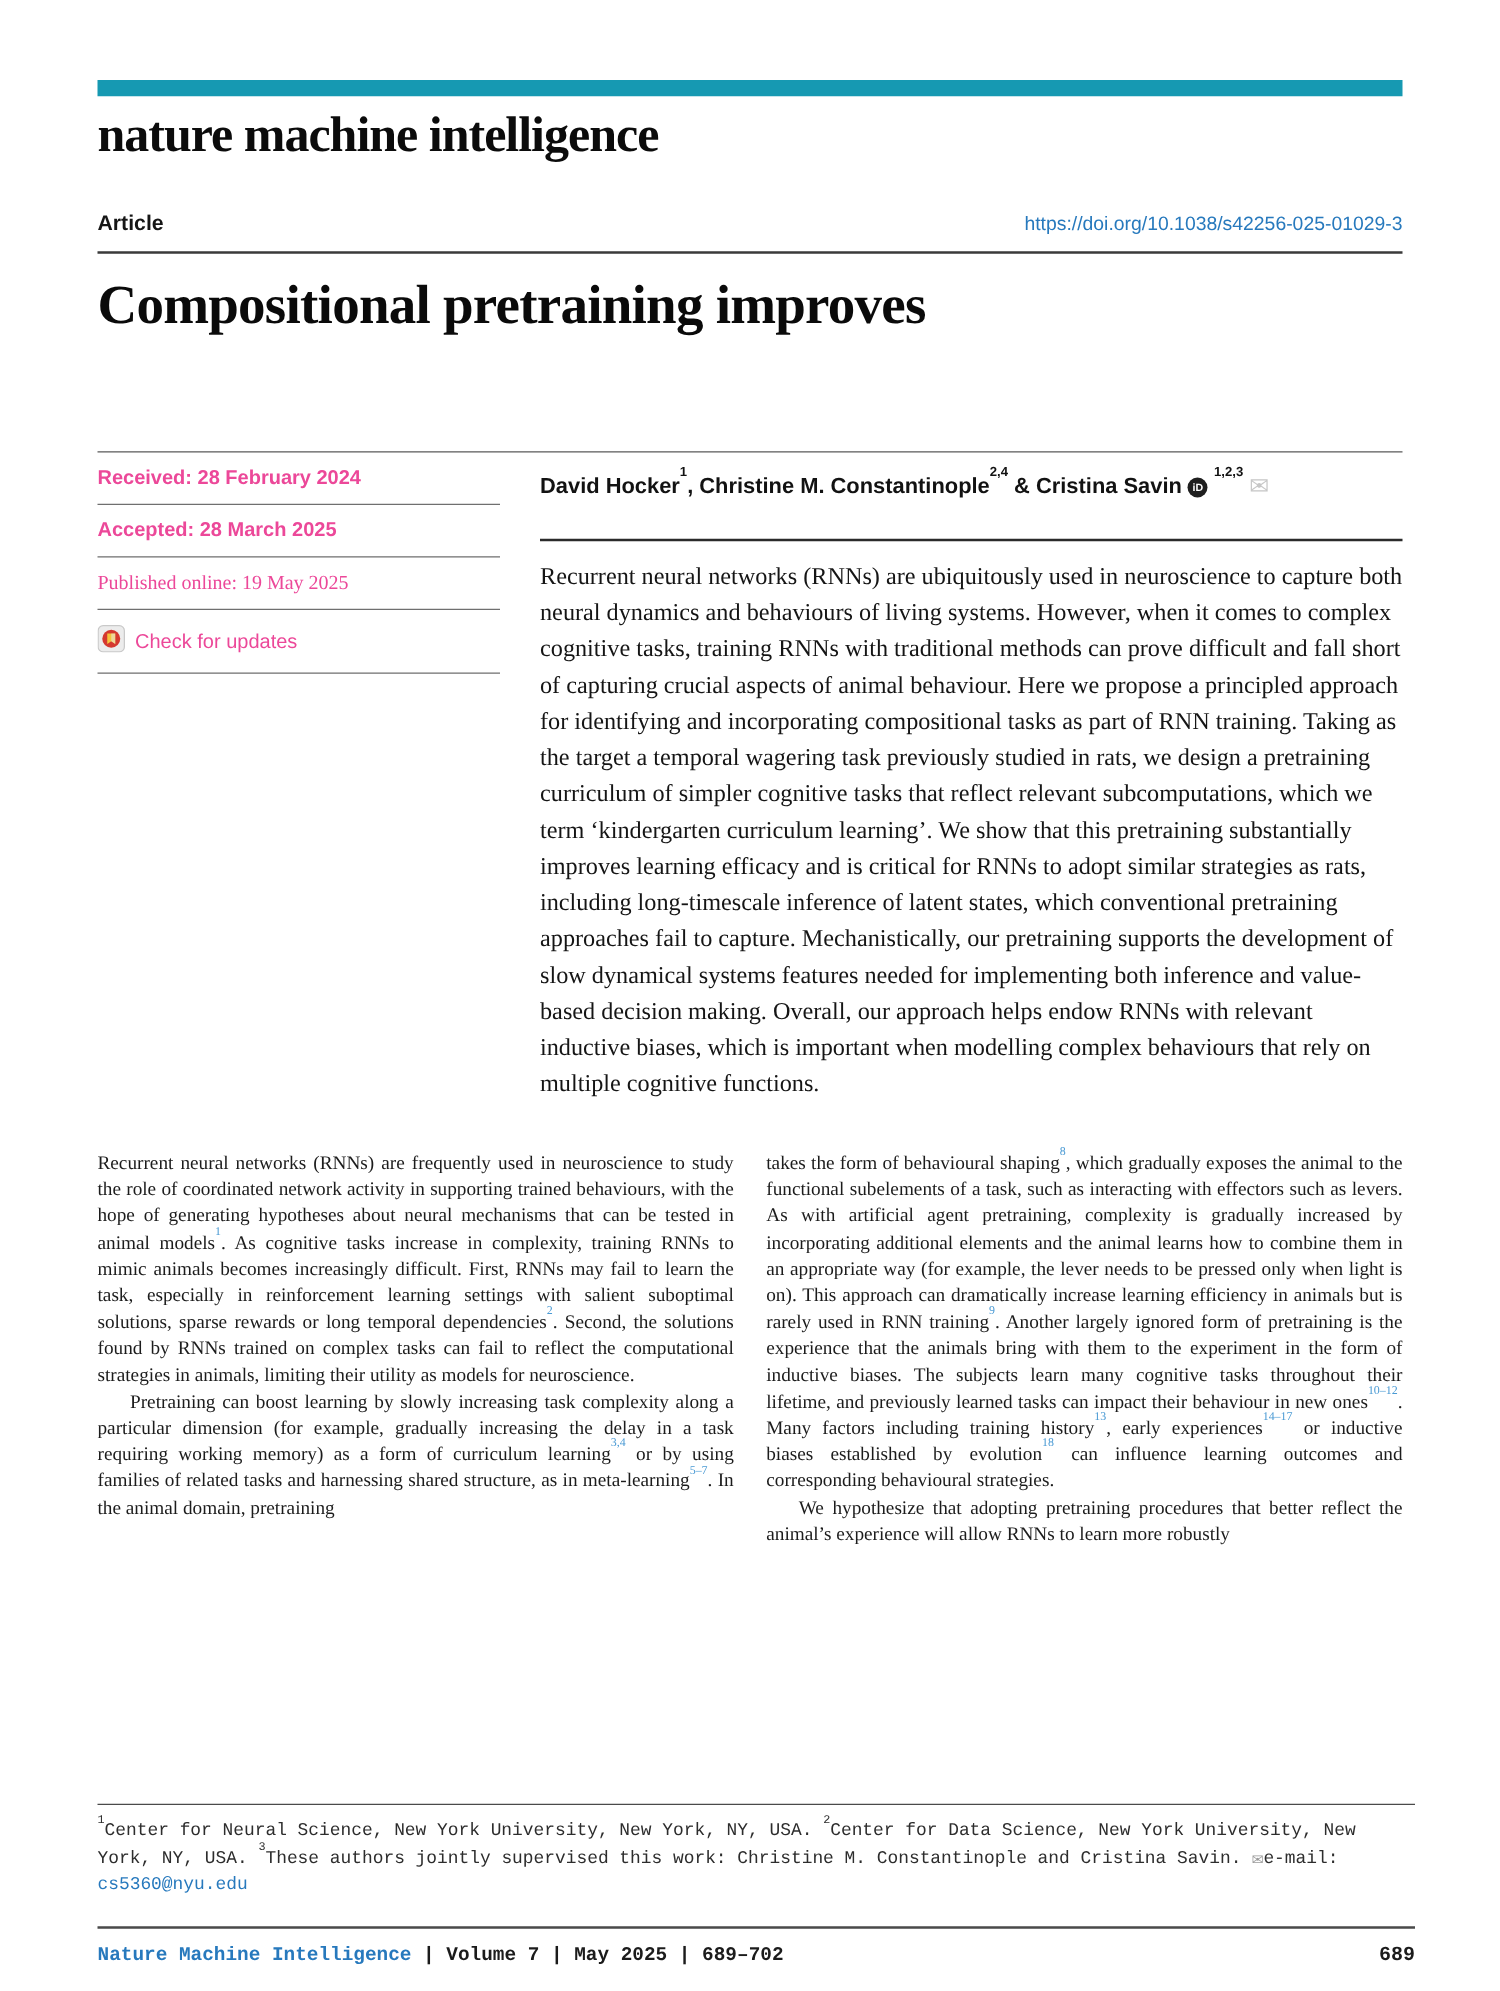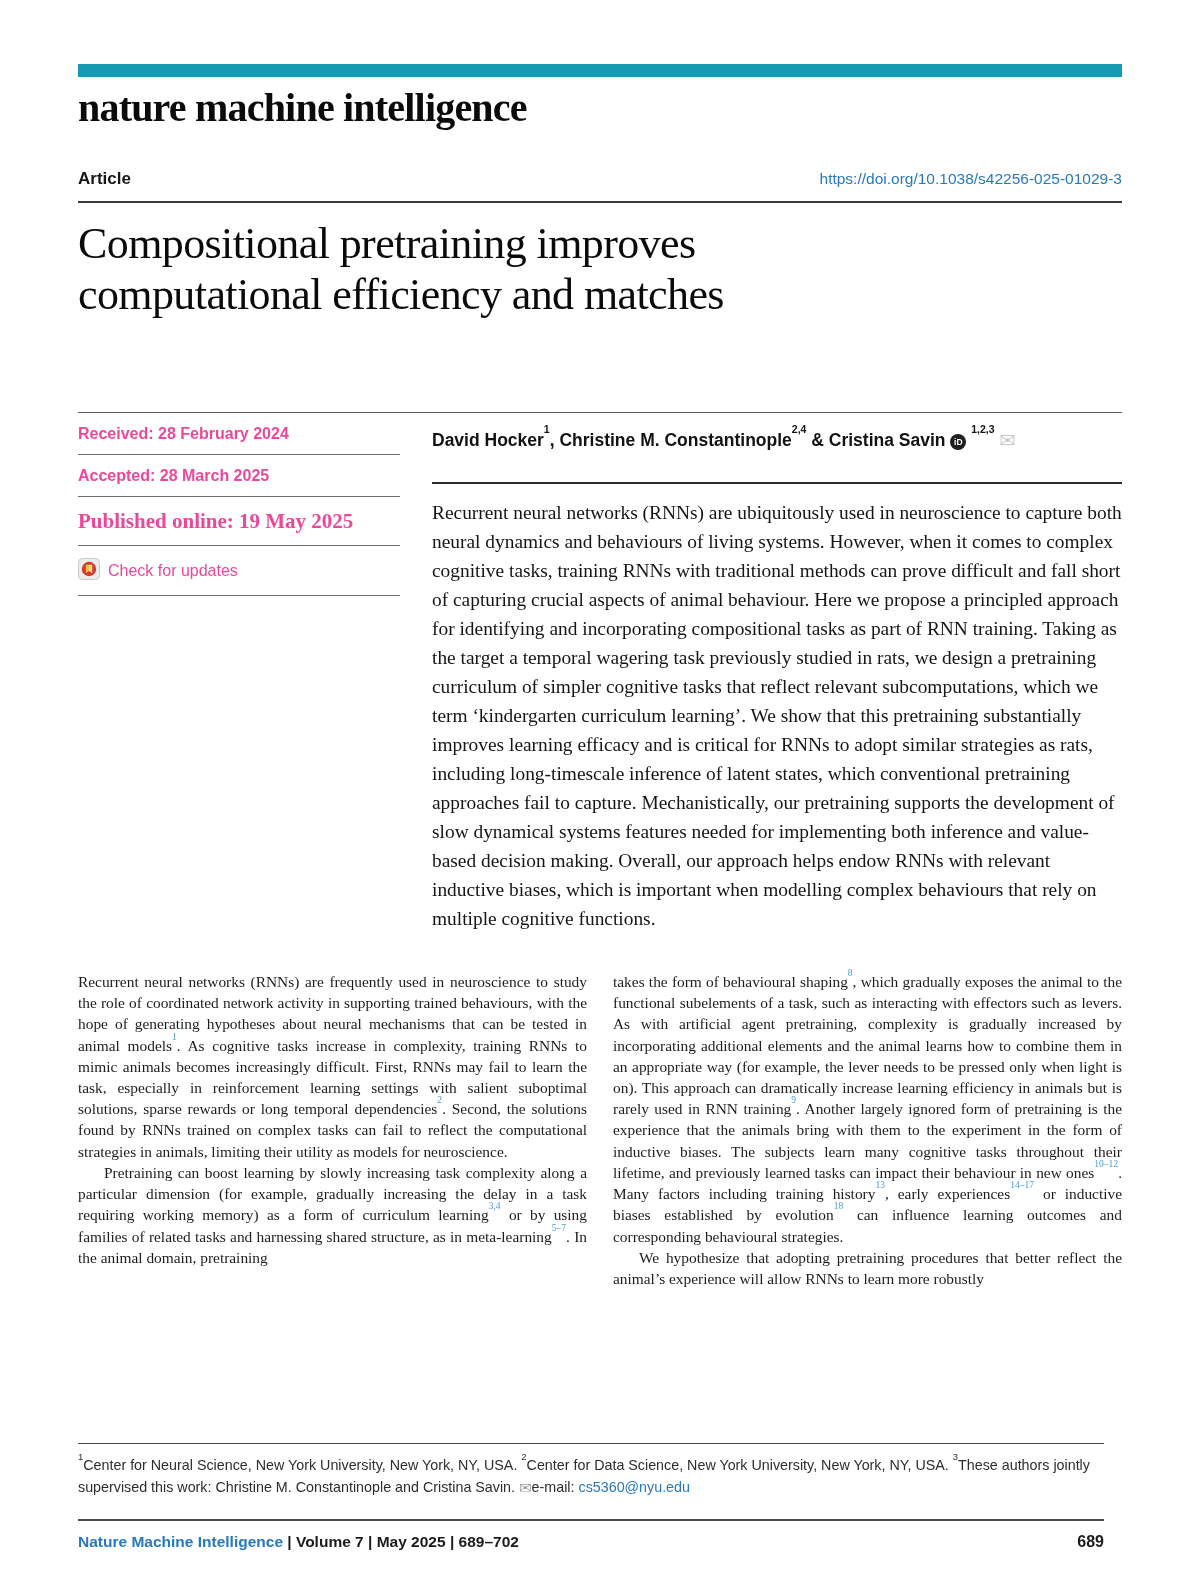--- a/index.html
+++ b/index.html
@@ -23,35 +23,35 @@
   .article-row {
     margin-top:38px;
     display:flex; justify-content:space-between; align-items:baseline;
   }
   .article-label { font-size:17px; font-weight:700; color:#161616; }
   .doi-link { font-size:15.5px; font-weight:500; color:#2779bd; text-decoration:none; }
   .title-rule { margin-top:12px; border-top:2px solid #3a3a3a; }
   h1.title {
     margin-top:15px;
     font-family:"Liberation Serif","DejaVu Serif",serif;
-    font-weight:400; font-size:44px; line-height:1.16;
+    font-weight:700; font-size:44px; line-height:1.16;
     letter-spacing:-0.6px; color:#0a0a0a;
   }
   .full-rule { margin-top:92px; border-top:1px solid #5a5a5a; }
 
   .meta-grid { display:flex; }
   .meta-col { width:322px; flex:none; }
   .meta-item {
     padding:12px 0 11px 0;
     border-bottom:1px solid #6f6f6f;
     font-size:16px; font-weight:700; color:#ec4899;
   }
   .meta-item.serif {
     font-family:"Liberation Serif","DejaVu Serif",serif;
-    font-weight:700; font-size:21px;
+    font-weight:400; font-size:16px;
   }
   .meta-item.updates { display:flex; align-items:center; gap:8px; font-weight:500; }
   .crossmark-icon { flex:none; display:inline-block; }
 
   .right-col { flex:1; padding-left:32px; }
   .authors { padding-top:16px; font-size:17.5px; font-weight:700; color:#121212; }
   .authors sup { font-size:0.6em; position:relative; top:-0.55em; line-height:0; }
   .abstract-rule { margin-top:30px; border-top:2px solid #2b2b2b; }
   .abstract {
     margin-top:14px;
@@ -71,21 +71,21 @@
   .body-col { flex:1;
     font-family:"Liberation Serif","DejaVu Serif",serif;
     font-size:15.4px; line-height:21.2px; color:#1c1c1c;
     text-align:justify;
   }
   .body-col p { margin:0; }
   .body-col p.indent { text-indent:26px; }
   sup.ref { color:#4a9ad4; }
   sup { font-size:0.62em; position:relative; top:-0.5em; line-height:0; }
 
-  .bottom-area { position:absolute; left:78px; right:96px; top:1443px; }
+  .bottom-area { position:absolute; left:78px; right:68px; top:1443px;font-family:Liberation Mono, monospace; }
   .footnote-rule { border-top:1.5px solid #4a4a4a; }
   .footnote {
     padding-top:11px;
     font-size:14.3px; line-height:21.5px; color:#2d2d2d; font-weight:400;
   }
   .footnote sup { font-size:0.66em; top:-0.45em; }
   .lnk { color:#2779bd; }
   .footer-rule { margin-top:21px; border-top:2px solid #4a4a4a; }
   .footer-row {
     padding-top:12px;
@@ -105,21 +105,20 @@
   <div class="logo">nature machine intelligence</div>
 
   <div class="article-row">
     <span class="article-label">Article</span>
     <a class="doi-link" href="#">https://doi.org/10.1038/s42256-025-01029-3</a>
   </div>
   <div class="title-rule"></div>
 
   <h1 class="title">
     <div>Compositional pretraining improves</div>
-    <div>computational efficiency and matches</div>
   </h1>
 
   <div class="full-rule"></div>
 
   <div class="meta-grid">
     <div class="meta-col">
       <div class="meta-item">Received: 28 February 2024</div>
       <div class="meta-item">Accepted: 28 March 2025</div>
       <div class="meta-item serif">Published online: 19 May 2025</div>
       <div class="meta-item updates">

